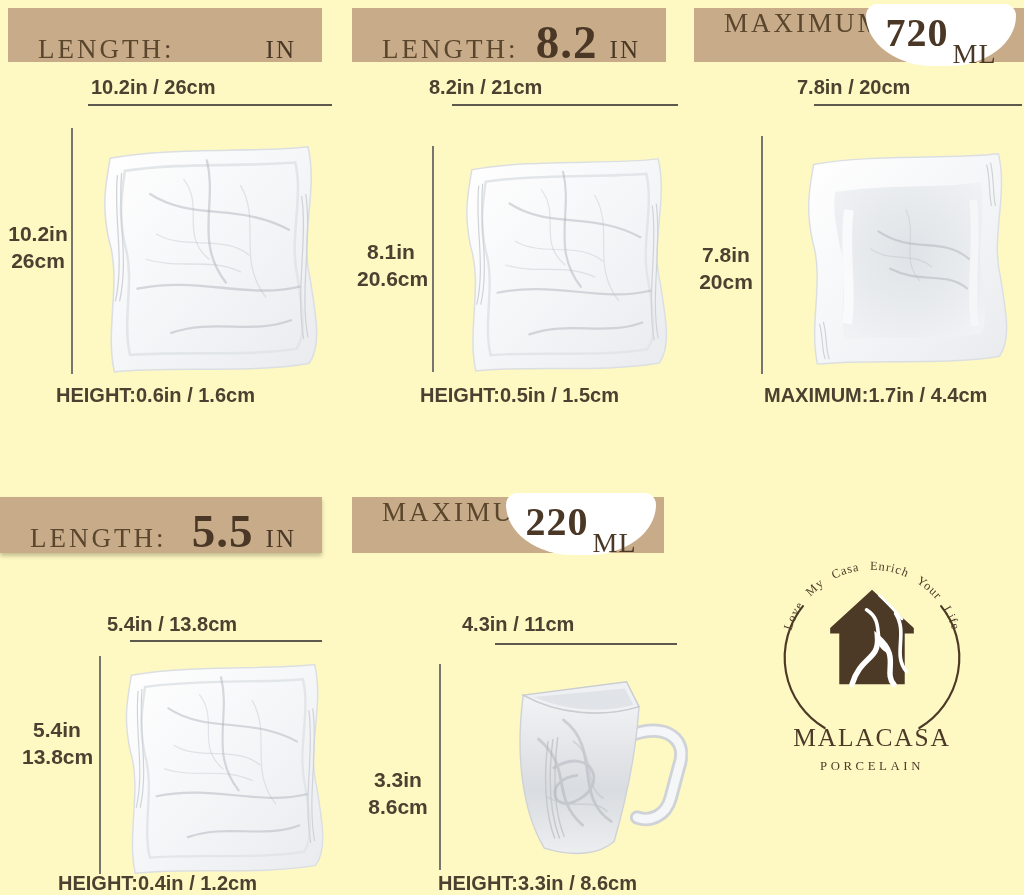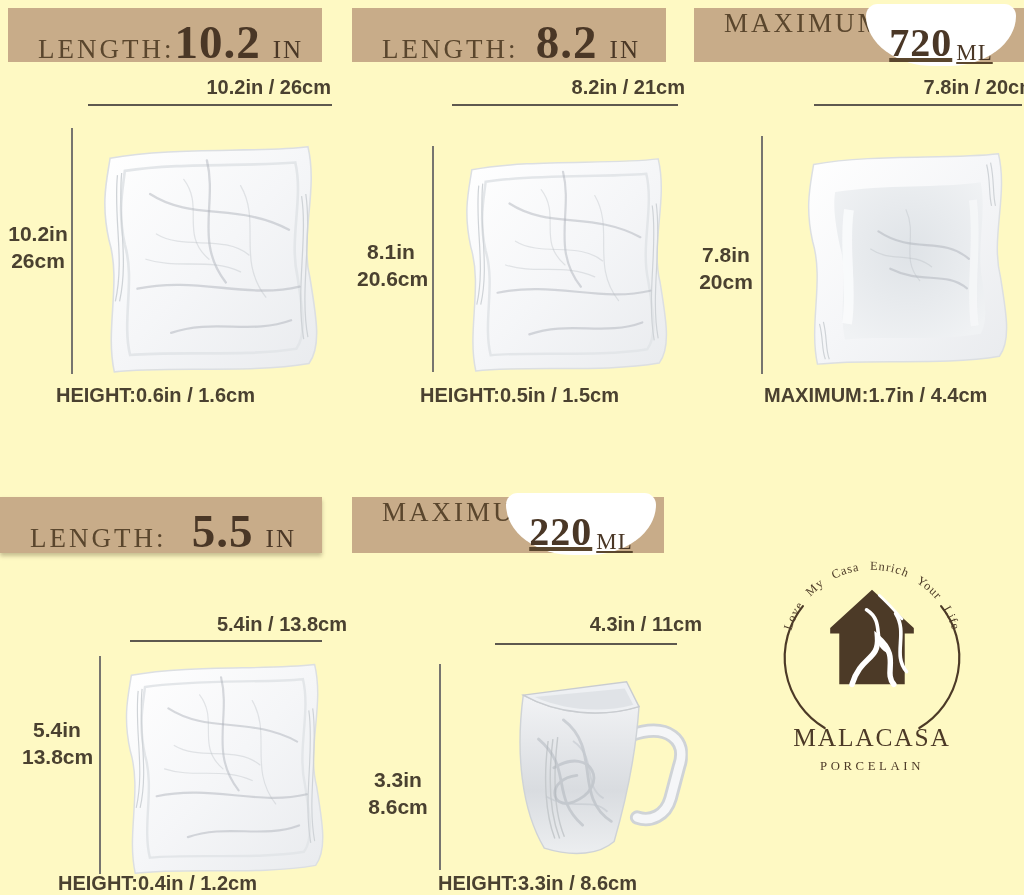--- a/index.html
+++ b/index.html
@@ -10,43 +10,43 @@
   
   .banner{position:absolute;background:#c8ac89;display:flex;align-items:baseline;
           justify-content:space-between;box-sizing:border-box;padding:0 26px 0 30px;
           font-family:"Liberation Serif",serif;color:#5a462d;}
   .banner .lbl{font-size:27px;letter-spacing:3px;white-space:nowrap;}
   .vg{display:flex;align-items:baseline;gap:12px;}
   .banner .val{font-size:47px;font-weight:bold;color:#4a3726;letter-spacing:1px;line-height:54px;}
   .banner .unit{font-size:25px;letter-spacing:2px;color:#4a3726;margin-top:28px;}
   .badge{position:absolute;right:8px;top:-4px;height:62px;width:150px;background:#ffffff;
          border-radius:12px 12px 70px 70px / 12px 12px 52px 52px;
-         display:flex;align-items:flex-end;justify-content:center;box-sizing:border-box;padding-top:6px;text-decoration:underline;}
+         display:flex;align-items:flex-start;justify-content:center;box-sizing:border-box;padding-top:6px;}
   .badge .val{font-size:40px;line-height:46px;font-weight:bold;color:#4a3726;font-family:"Liberation Serif",serif;}
-  .badge .unit{font-size:23px;margin-left:4px;color:#4a3726;font-family:"Liberation Serif",serif;letter-spacing:1px;}
+  .badge .unit{font-size:28px;margin-left:4px;color:#4a3726;font-family:"Liberation Serif",serif;letter-spacing:1px;}
 
   .b1{left:8px;top:8px;width:314px;height:54px}
   .b2{left:352px;top:8px;width:314px;height:54px}
   .b3{left:694px;top:8px;width:330px;height:54px}
   .b4{left:0;top:497px;width:322px;height:56px;box-shadow:0 3px 4px rgba(70,55,30,.3)}
   .b5{left:352px;top:497px;width:312px;height:56px}
 
   
-  .tdim{position:absolute;font-weight:bold;font-size:20px;color:#4a4130;text-align:right;white-space:nowrap;}
+  .tdim{position:absolute;font-weight:bold;font-size:20px;color:#4a4130;text-align:left;white-space:nowrap;}
   .hline{position:absolute;height:2px;background:#5e594f;}
   .vline{position:absolute;width:2px;background:#77756f;}
   .sdim{position:absolute;font-weight:bold;font-size:21px;color:#4a4130;text-align:center;line-height:27px;white-space:nowrap;}
   .hdim{position:absolute;font-weight:bold;font-size:20px;color:#4a4130;white-space:nowrap;}
   .art{position:absolute;}
 
   .td1{left:91px;top:76px;width:240px}   .hl1{left:88px;top:104px;width:244px}
   .sd1{left:5px;top:220px;width:66px}    .vl1{left:71px;top:128px;height:246px}
   .ar1{left:82px;top:133px;width:254px;height:242px}  .hd1{left:56px;top:384px}
 
-  .td2{left:445px;top:76px;width:240px}  .hl2{left:452px;top:104px;width:226px}
+  .td2{left:429px;top:76px;width:240px}  .hl2{left:452px;top:104px;width:226px}
   .sd2{left:357px;top:238px;width:68px}  .vl2{left:432px;top:146px;height:226px}
   .ar2{left:446px;top:146px;width:238px;height:228px} .hd2{left:420px;top:384px}
 
   .td3{left:797px;top:76px;width:240px}  .hl3{left:814px;top:104px;width:208px}
   .sd3{left:692px;top:241px;width:68px}  .vl3{left:761px;top:136px;height:238px}
   .ar3{left:788px;top:130px;width:236px;height:248px} .hd3{left:764px;top:384px}
 
   .td4{left:107px;top:613px;width:240px} .hl4{left:130px;top:640px;width:192px}
   .sd4{left:22px;top:716px;width:70px}   .vl4{left:99px;top:656px;height:218px}
   .ar4{left:106px;top:650px;width:234px;height:228px} .hd4{left:58px;top:872px}
@@ -155,21 +155,20 @@
         </g>
       </symbol>
     </defs>
   </svg>
 
   
   <div class="grp">
     <div class="banner b1">
       <span class="lbl">LENGTH:</span>
       <span class="vg">
-        <span class="val">10.2</span>
         <span class="unit">IN</span>
       </span>
     </div>
     <div class="tdim td1">10.2in / 26cm</div>
     <div class="hline hl1"></div>
     <div class="sdim sd1">
       <div>10.2in</div>
       <div>26cm</div>
     </div>
     <div class="vline vl1"></div>

